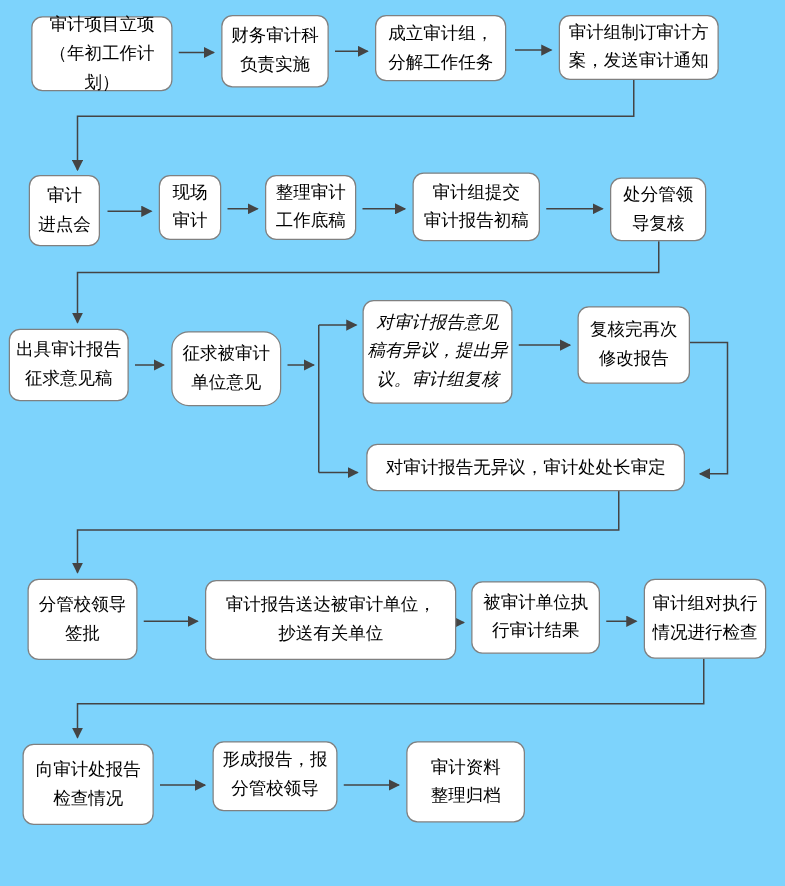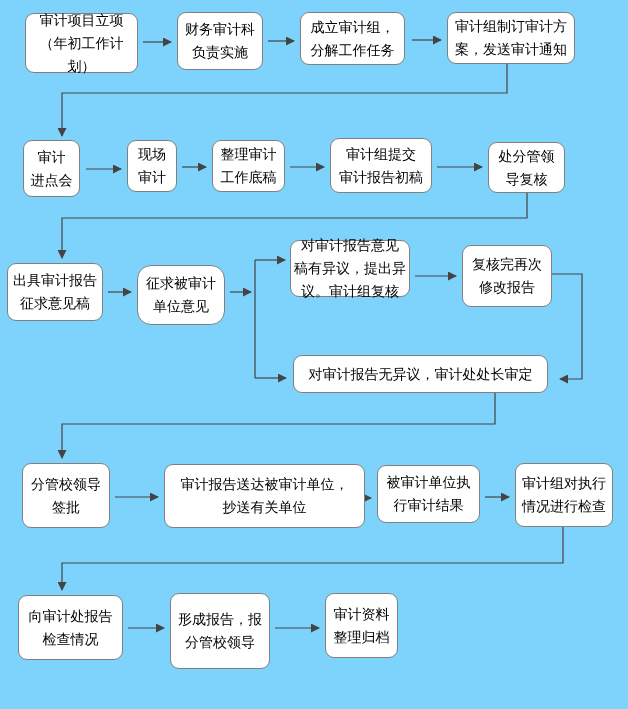--- a/index.html
+++ b/index.html
@@ -97,36 +97,36 @@
 工作底稿</div>
   <div class="node" style="left:330px; top:138px; width:102px; height:55px;">审计组提交
 审计报告初稿</div>
   <div class="node" style="left:488px; top:142px; width:77px;  height:51px;font-family:Liberation Serif, serif;">处分管领
 导复核</div>
 
   <div class="node" style="left:7px;   top:263px; width:96px;  height:58px;">出具审计报告
 征求意见稿</div>
   <div class="node" style="left:137px; top:265px; width:88px;  height:60px;border-radius:14px;">征求被审计
 单位意见</div>
-  <div class="node" style="left:290px; top:240px; width:120px; height:57px;">对审计报告意见
+  <div class="node" style="left:290px; top:240px; width:120px; height:83px;font-style:italic;">对审计报告意见
 稿有异议，提出异
 议。审计组复核</div>
   <div class="node" style="left:462px; top:245px; width:90px;  height:62px;">复核完再次
 修改报告</div>
   <div class="node" style="left:293px; top:355px; width:255px; height:38px;">对审计报告无异议，审计处处长审定</div>
 
   <div class="node" style="left:22px;  top:463px; width:88px;  height:65px;">分管校领导
 签批</div>
   <div class="node" style="left:164px; top:464px; width:201px; height:64px;">审计报告送达被审计单位，
 抄送有关单位</div>
   <div class="node" style="left:377px; top:465px; width:103px; height:58px;">被审计单位执
 行审计结果</div>
   <div class="node" style="left:515px; top:463px; width:98px;  height:64px;">审计组对执行
 情况进行检查</div>
 
   <div class="node" style="left:18px;  top:595px; width:105px; height:65px;">向审计处报告
 检查情况</div>
-  <div class="node" style="left:170px; top:593px; width:100px; height:76px;">形成报告，报
+  <div class="node" style="left:170px; top:593px; width:100px; height:56px;font-family:Liberation Mono, monospace;">形成报告，报
 分管校领导</div>
-  <div class="node" style="left:325px; top:593px; width:73px;  height:65px;">审计资料
+  <div class="node" style="left:325px; top:593px; width:95px;  height:65px;">审计资料
 整理归档</div>
 
 </div>
 
 </body></html>

